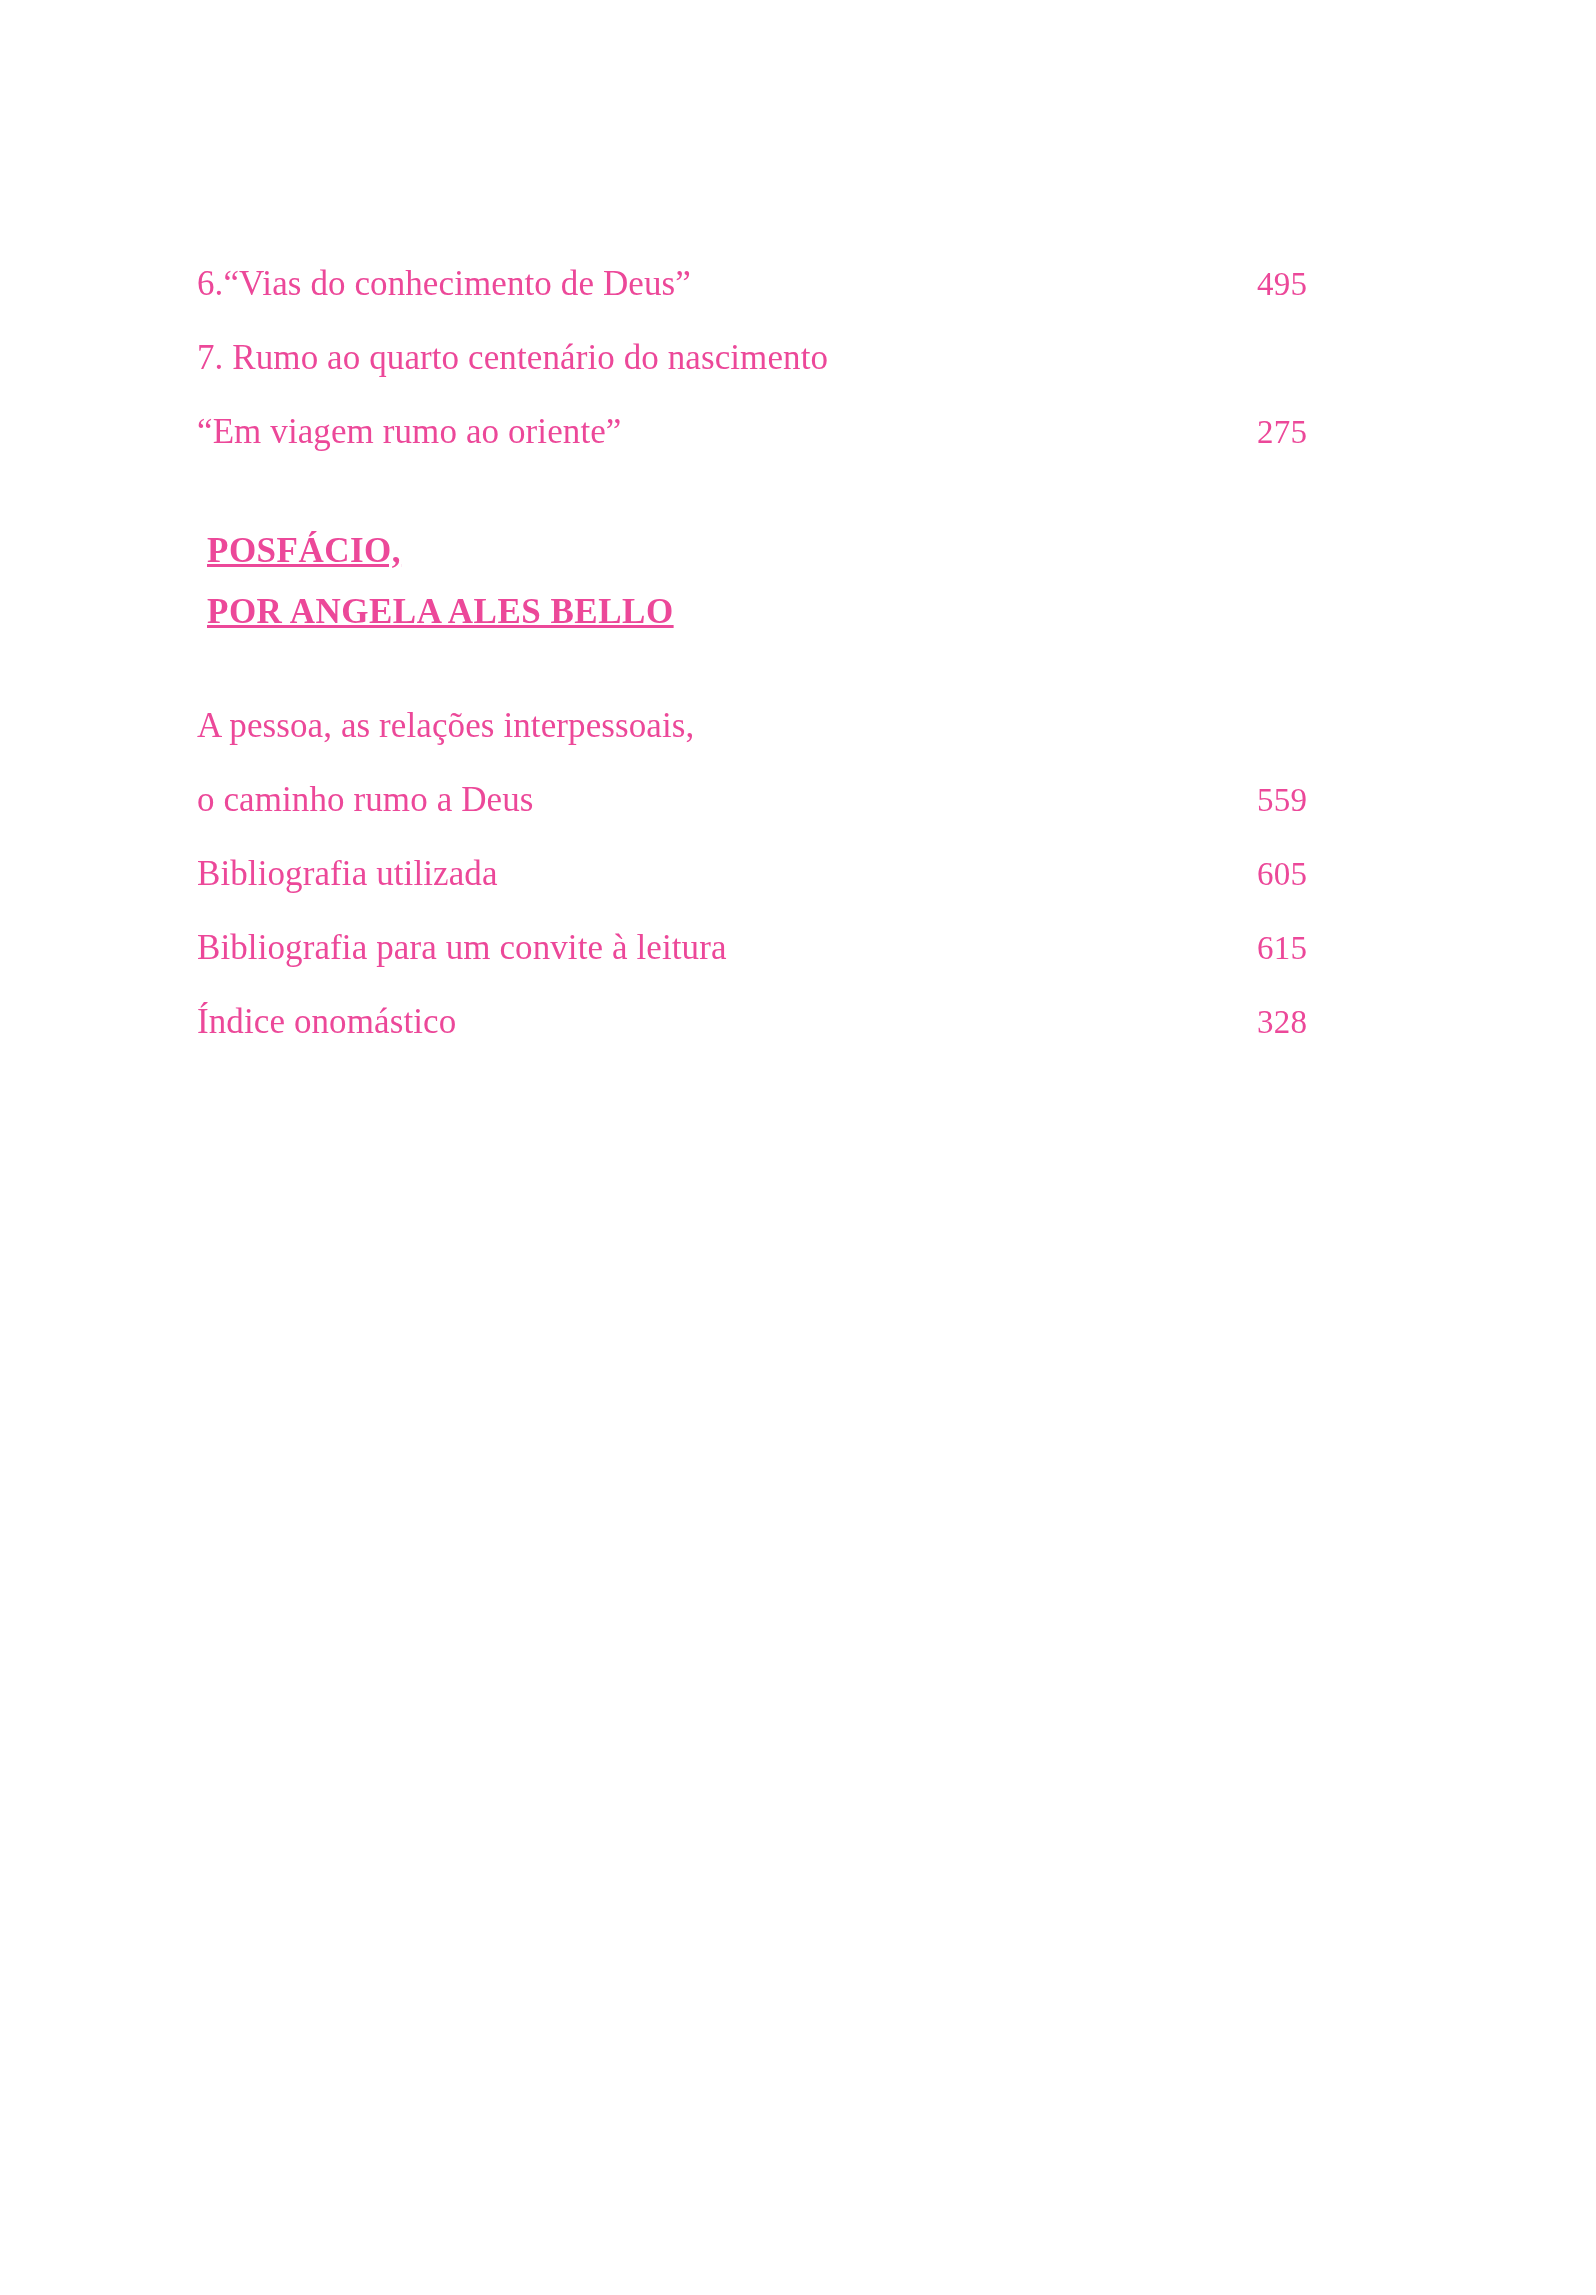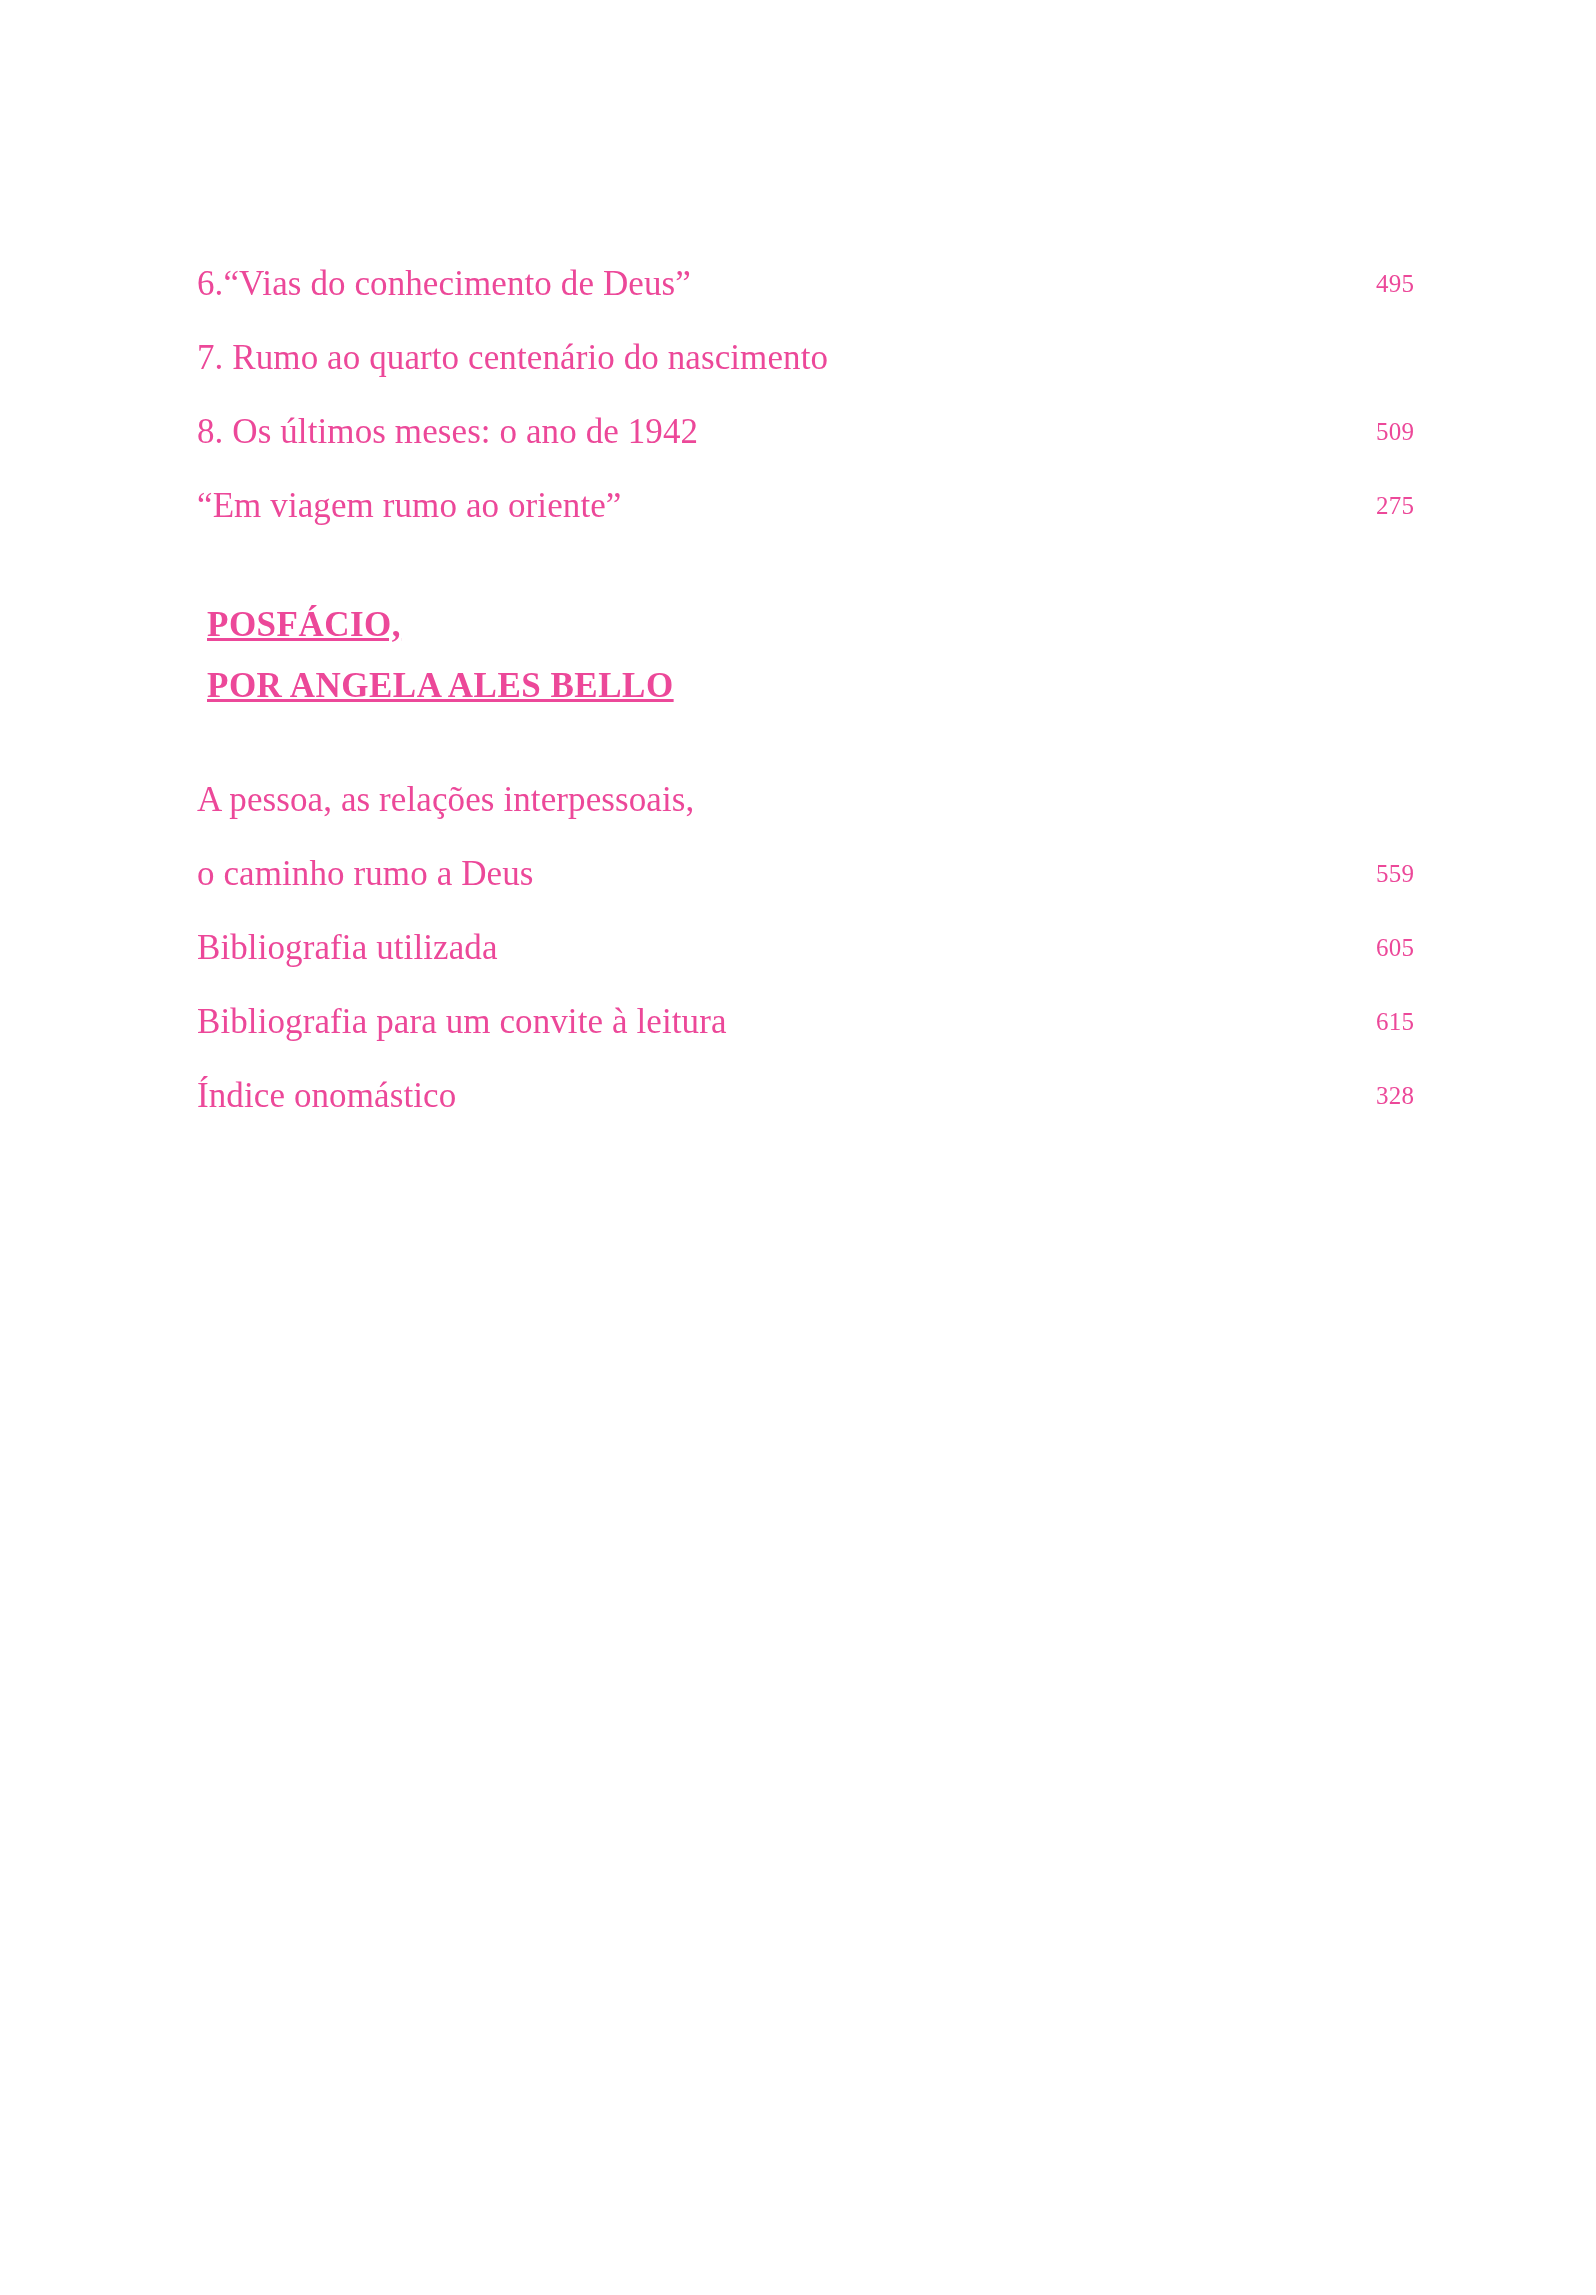--- a/index.html
+++ b/index.html
@@ -40,23 +40,23 @@
     white-space: nowrap;
   }
   .entry-title {
     display: inline-block;
     font-size: 35px;
     letter-spacing: 0.1px;
     vertical-align: baseline;
   }
   .entry-page {
     position: absolute;
-    left: 1179px;            
+    left: 1060px;            
     top: 0;
-    font-size: 25px;
+    font-size: 33px;
     line-height: 74px;
     letter-spacing: 0.3px;
     text-align: center;
   }
 
   
   .section-heading {
     width: 100%;
     text-align: left;
     padding-left: 10px;      
@@ -87,26 +87,20 @@
         <span class="entry-page">495</span>
       </span>
     </div>
 
     <div class="entry">
       <span class="entry-line">
         <span class="entry-title">7. Rumo ao quarto centenário do nascimento</span>
       </span>
     </div>
 
-    <div class="entry">
-      <span class="entry-line">
-        <span class="entry-title">8. Os últimos meses: o ano de 1942</span>
-        <span class="entry-page">509</span>
-      </span>
-    </div>
 
     <div class="entry">
       <span class="entry-line">
         <span class="entry-title">“Em viagem rumo ao oriente”</span>
         <span class="entry-page">275</span>
       </span>
     </div>
 
     <div class="heading-spacer-top"></div>
     <div class="section-heading">

